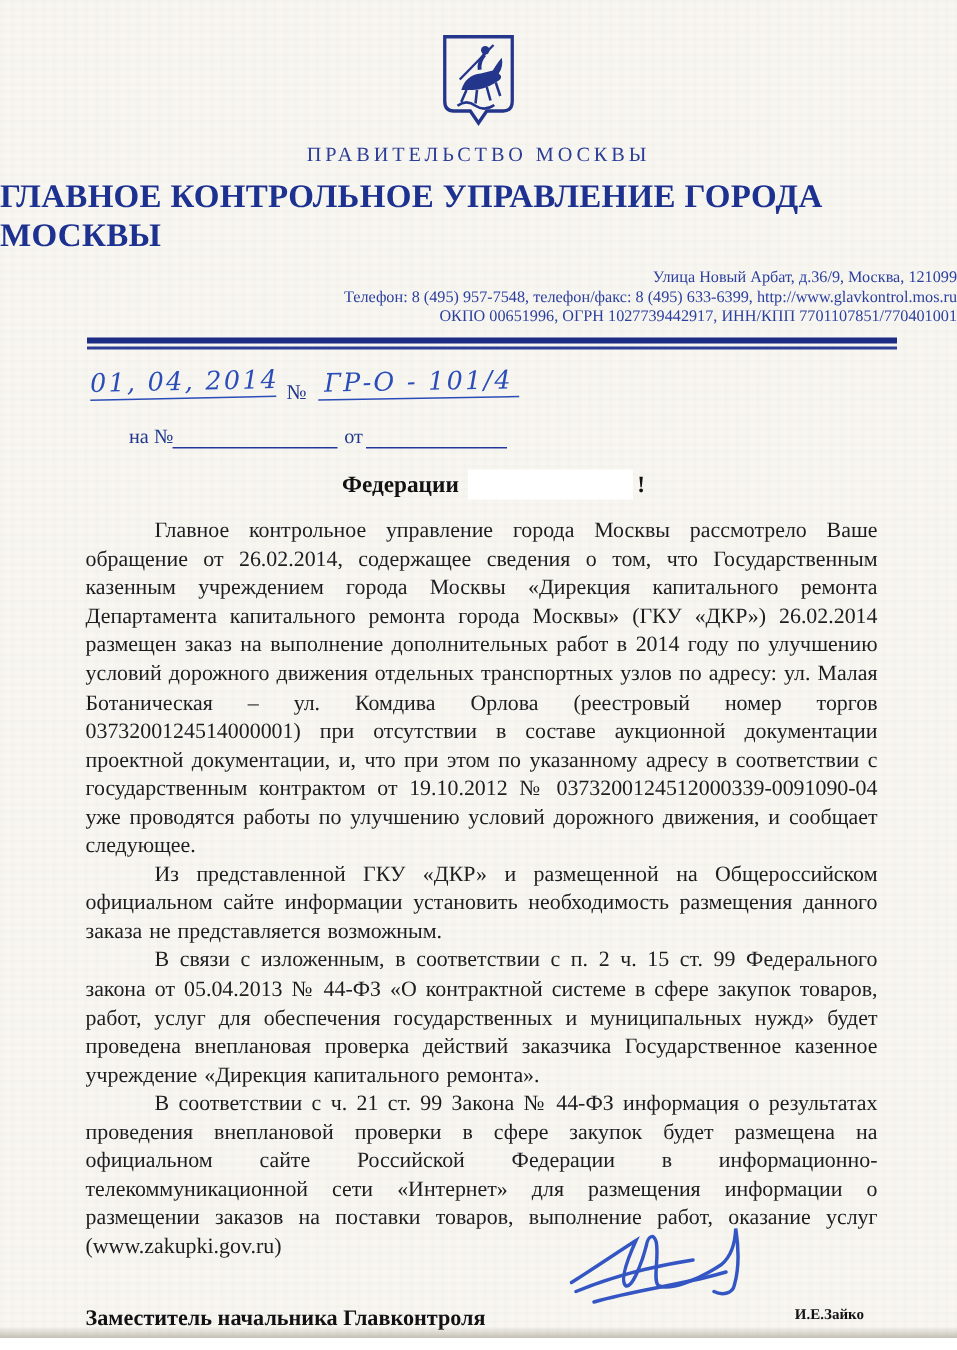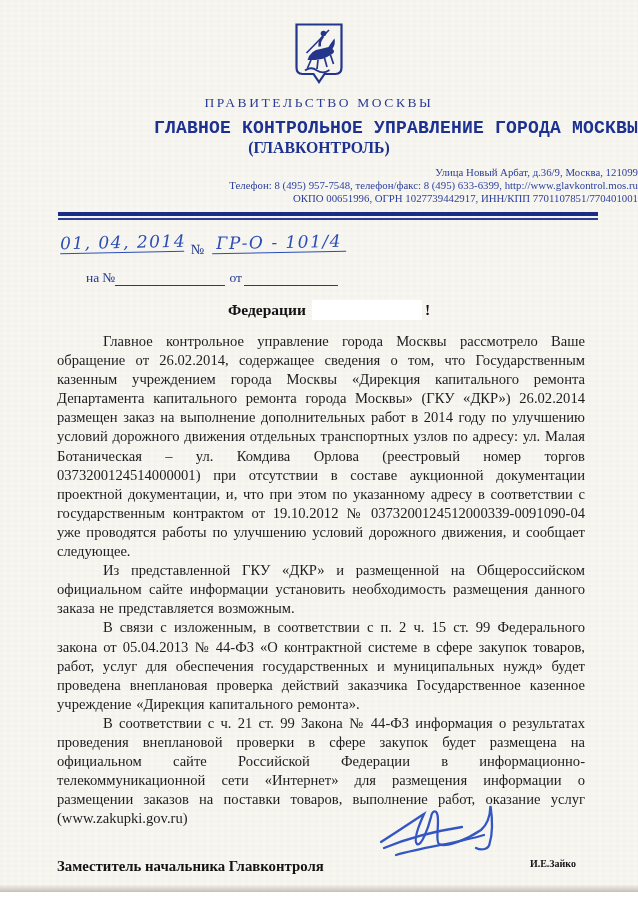--- a/index.html
+++ b/index.html
@@ -19,26 +19,25 @@
   .emblem-wrap { text-align: center; padding-top: 22px; height: 62px; }
   .gov-line {
     margin-top: 11px;
     text-align: center;
     color: #2b3c96;
     font-size: 13.5px;
     letter-spacing: 2.6px;
   }
   .org-name {
     margin-top: 7px;
-    text-align: right;
+    text-align: left;
     color: #1d3190;
     font-weight: bold;
-    font-size: 18px;
+    font-size: 22px;
     letter-spacing: 0.2px;
-    font-family: Liberation Mono, monospace;
   }
   .org-short {
     margin-top: 1px;
     text-align: center;
     color: #1d3190;
     font-weight: bold;
     font-size: 15.8px;
   }
   .addr-block { margin-top: 9px; text-align: right; color: #2b3f9e; font-size: 10.8px; line-height: 13px; }
   .divider {
@@ -108,21 +107,20 @@
         <path d="M30 14.5 Q26 19 26.8 24.5" stroke="#24358c" stroke-width="2.6" fill="none"></path>
         <path d="M14.5 38 Q17.5 28 27.5 27 L35.5 25 Q39.5 18.5 41.5 16.5 Q42.8 22 39.5 27 Q43.5 30 37.5 33 Q30 37.8 22 38 Z" fill="#24358c"></path>
         <path d="M18 38 L14.5 46 M25 38 L24 47 M31.5 36 L34 45 M37.5 33 L40.5 42" stroke="#24358c" stroke-width="1.7" fill="none"></path>
         <path d="M12 48.5 Q18 44 24 48.5 Q30 52.5 36.5 48" stroke="#24358c" stroke-width="1.8" fill="none"></path>
       </svg>
     </span>
   </div>
 
   <div class="gov-line">ПРАВИТЕЛЬСТВО МОСКВЫ</div>
   <div class="org-name">ГЛАВНОЕ КОНТРОЛЬНОЕ УПРАВЛЕНИЕ ГОРОДА МОСКВЫ</div>
-  <div class="org-short">(ГЛАВКОНТРОЛЬ)</div>
 
   <div class="addr-block">
     <div>Улица Новый Арбат, д.36/9, Москва, 121099</div>
     <div>Телефон: 8 (495) 957-7548, телефон/факс: 8 (495) 633-6399, http://www.glavkontrol.mos.ru</div>
     <div>ОКПО 00651996, ОГРН 1027739442917, ИНН/КПП 7701107851/770401001</div>
   </div>
 
   <div class="divider"></div>
 
   <div class="ref">

